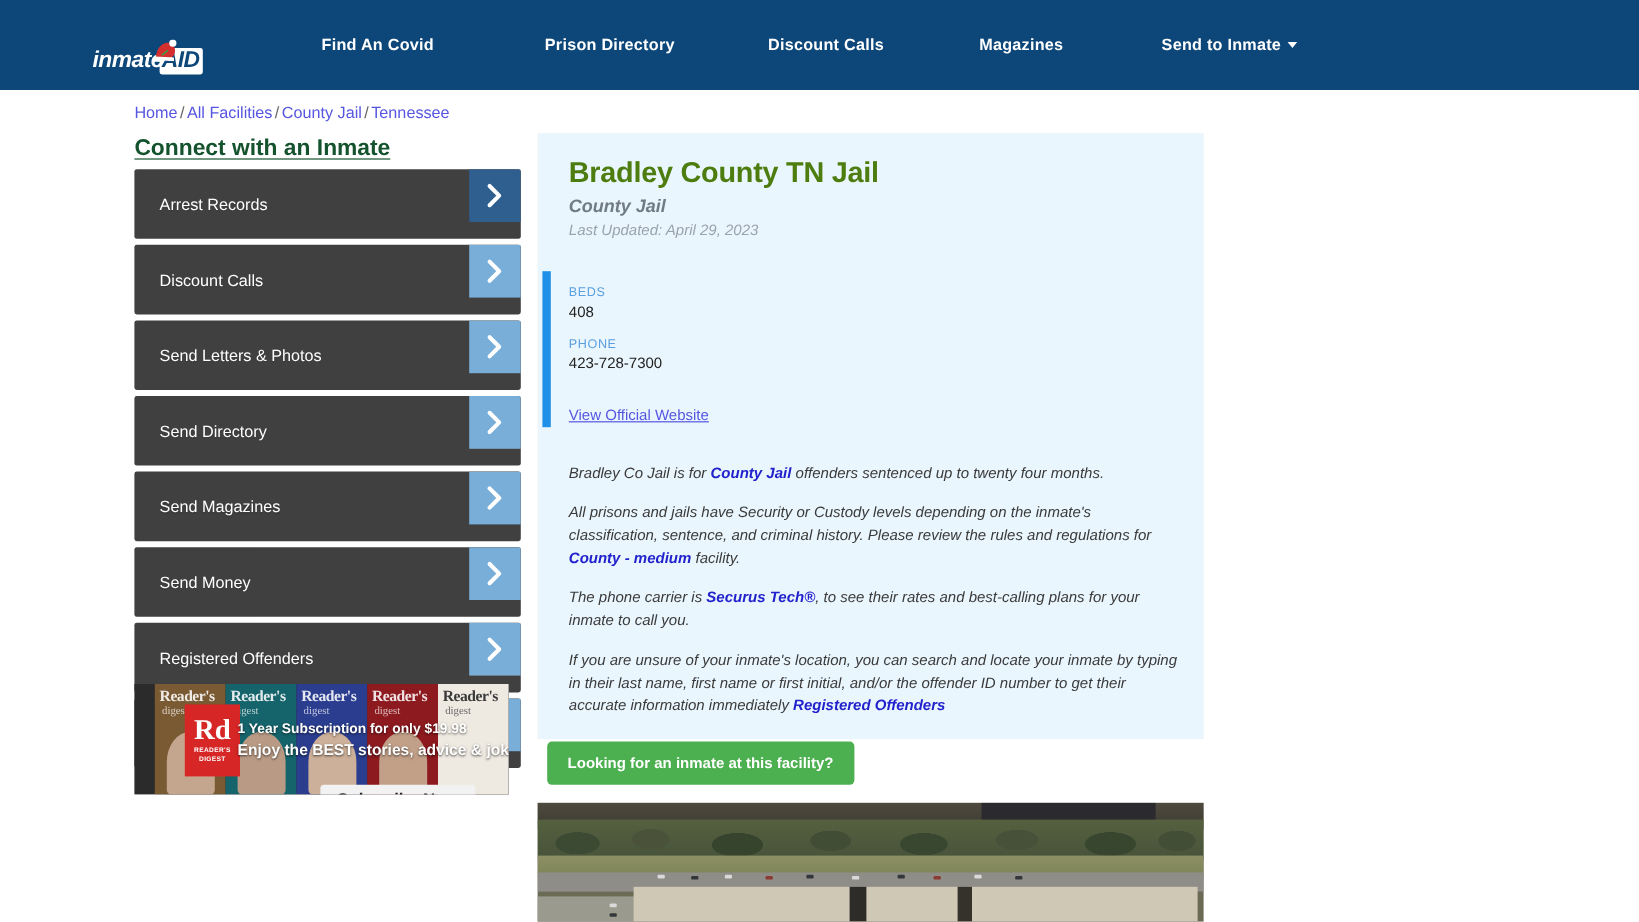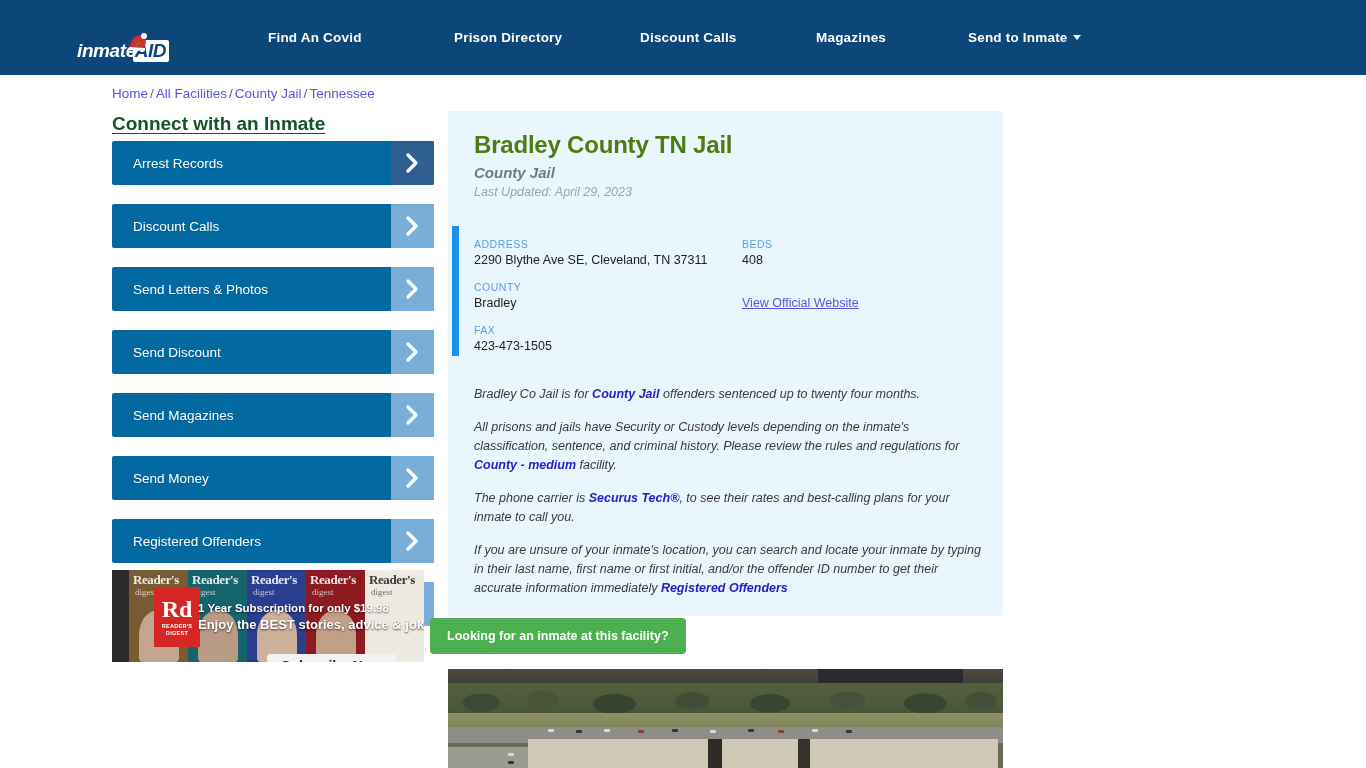--- a/index.html
+++ b/index.html
@@ -102,23 +102,23 @@
     color: #14532d;
     text-decoration: underline;
     text-underline-offset: 3px;
   }
   .side-list {
     position: absolute; left: 112px; top: 141px;
     width: 322px;
   }
   .side-item {
     position: relative;
-    height: 44px;
-    margin-bottom: 19px;
-    background: #0369a1;
+    height: 58px;
+    margin-bottom: 5px;
+    background: #404040;
     display: flex;
     align-items: center;
     cursor: pointer;
     border-radius: 2px;
     overflow: hidden;
   }
   .side-item .label {
     color: #ffffff;
     font-size: 13.5px;
     padding-left: 21px;
@@ -275,21 +275,21 @@
     color: #2222cc;
     font-weight: bold;
     font-style: italic;
     text-decoration: none;
     cursor: pointer;
   }
 
   
   .cta-row {
     position: absolute;
-    left: 430px; top: 618px;
+    left: 456px; top: 618px;
     display: flex;
   }
   .cta-btn {
     background: #4caf50;
     color: #ffffff;
     font-size: 12.5px;
     font-weight: bold;
     border: none;
     border-radius: 4px;
     padding: 11px 17px;
@@ -401,21 +401,21 @@
   <div class="side-item">
     <span class="label">Send Letters &amp; Photos</span>
     <span class="side-arrow">
       <svg class="chev" viewBox="0 0 15 22">
           <path d="M3 3 L11 11 L3 19" fill="none" stroke="#ffffff" stroke-width="3.4" stroke-linecap="round" stroke-linejoin="round"></path>
         </svg>
     </span>
   </div>
 
   <div class="side-item">
-    <span class="label">Send Discount</span>
+    <span class="label">Send Directory</span>
     <span class="side-arrow">
       <svg class="chev" viewBox="0 0 15 22">
           <path d="M3 3 L11 11 L3 19" fill="none" stroke="#ffffff" stroke-width="3.4" stroke-linecap="round" stroke-linejoin="round"></path>
         </svg>
     </span>
   </div>
 
   <div class="side-item">
     <span class="label">Send Magazines</span>
     <span class="side-arrow">
@@ -494,38 +494,28 @@
 
   <div class="main-head">
     <h1 class="fac-title">Bradley County TN Jail</h1>
     <div class="fac-sub">County Jail</div>
     <div class="fac-updated">Last Updated: April 29, 2023</div>
   </div>
 
   <div class="info-wrap">
     <div class="info-bar"></div>
     <div class="info-grid">
-      <div class="info-col">
-        <div class="info-field">
-          <div class="info-label">ADDRESS</div>
-          <div class="info-value">2290 Blythe Ave SE, Cleveland, TN 37311</div>
-        </div>
-        <div class="info-field">
-          <div class="info-label">COUNTY</div>
-          <div class="info-value">Bradley</div>
-        </div>
-        <div class="info-field">
-          <div class="info-label">FAX</div>
-          <div class="info-value">423-473-1505</div>
-        </div>
-      </div>
       <div class="info-col c2">
         <div class="info-field">
           <div class="info-label">BEDS</div>
           <div class="info-value">408</div>
+        </div>
+        <div class="info-field">
+          <div class="info-label">PHONE</div>
+          <div class="info-value">423-728-7300</div>
         </div>
         <div class="info-field">
           <div class="info-label">&nbsp;</div>
           <div class="info-value"><a>View Official Website</a></div>
         </div>
       </div>
     </div>
   </div>
 
   <div class="body-copy">

